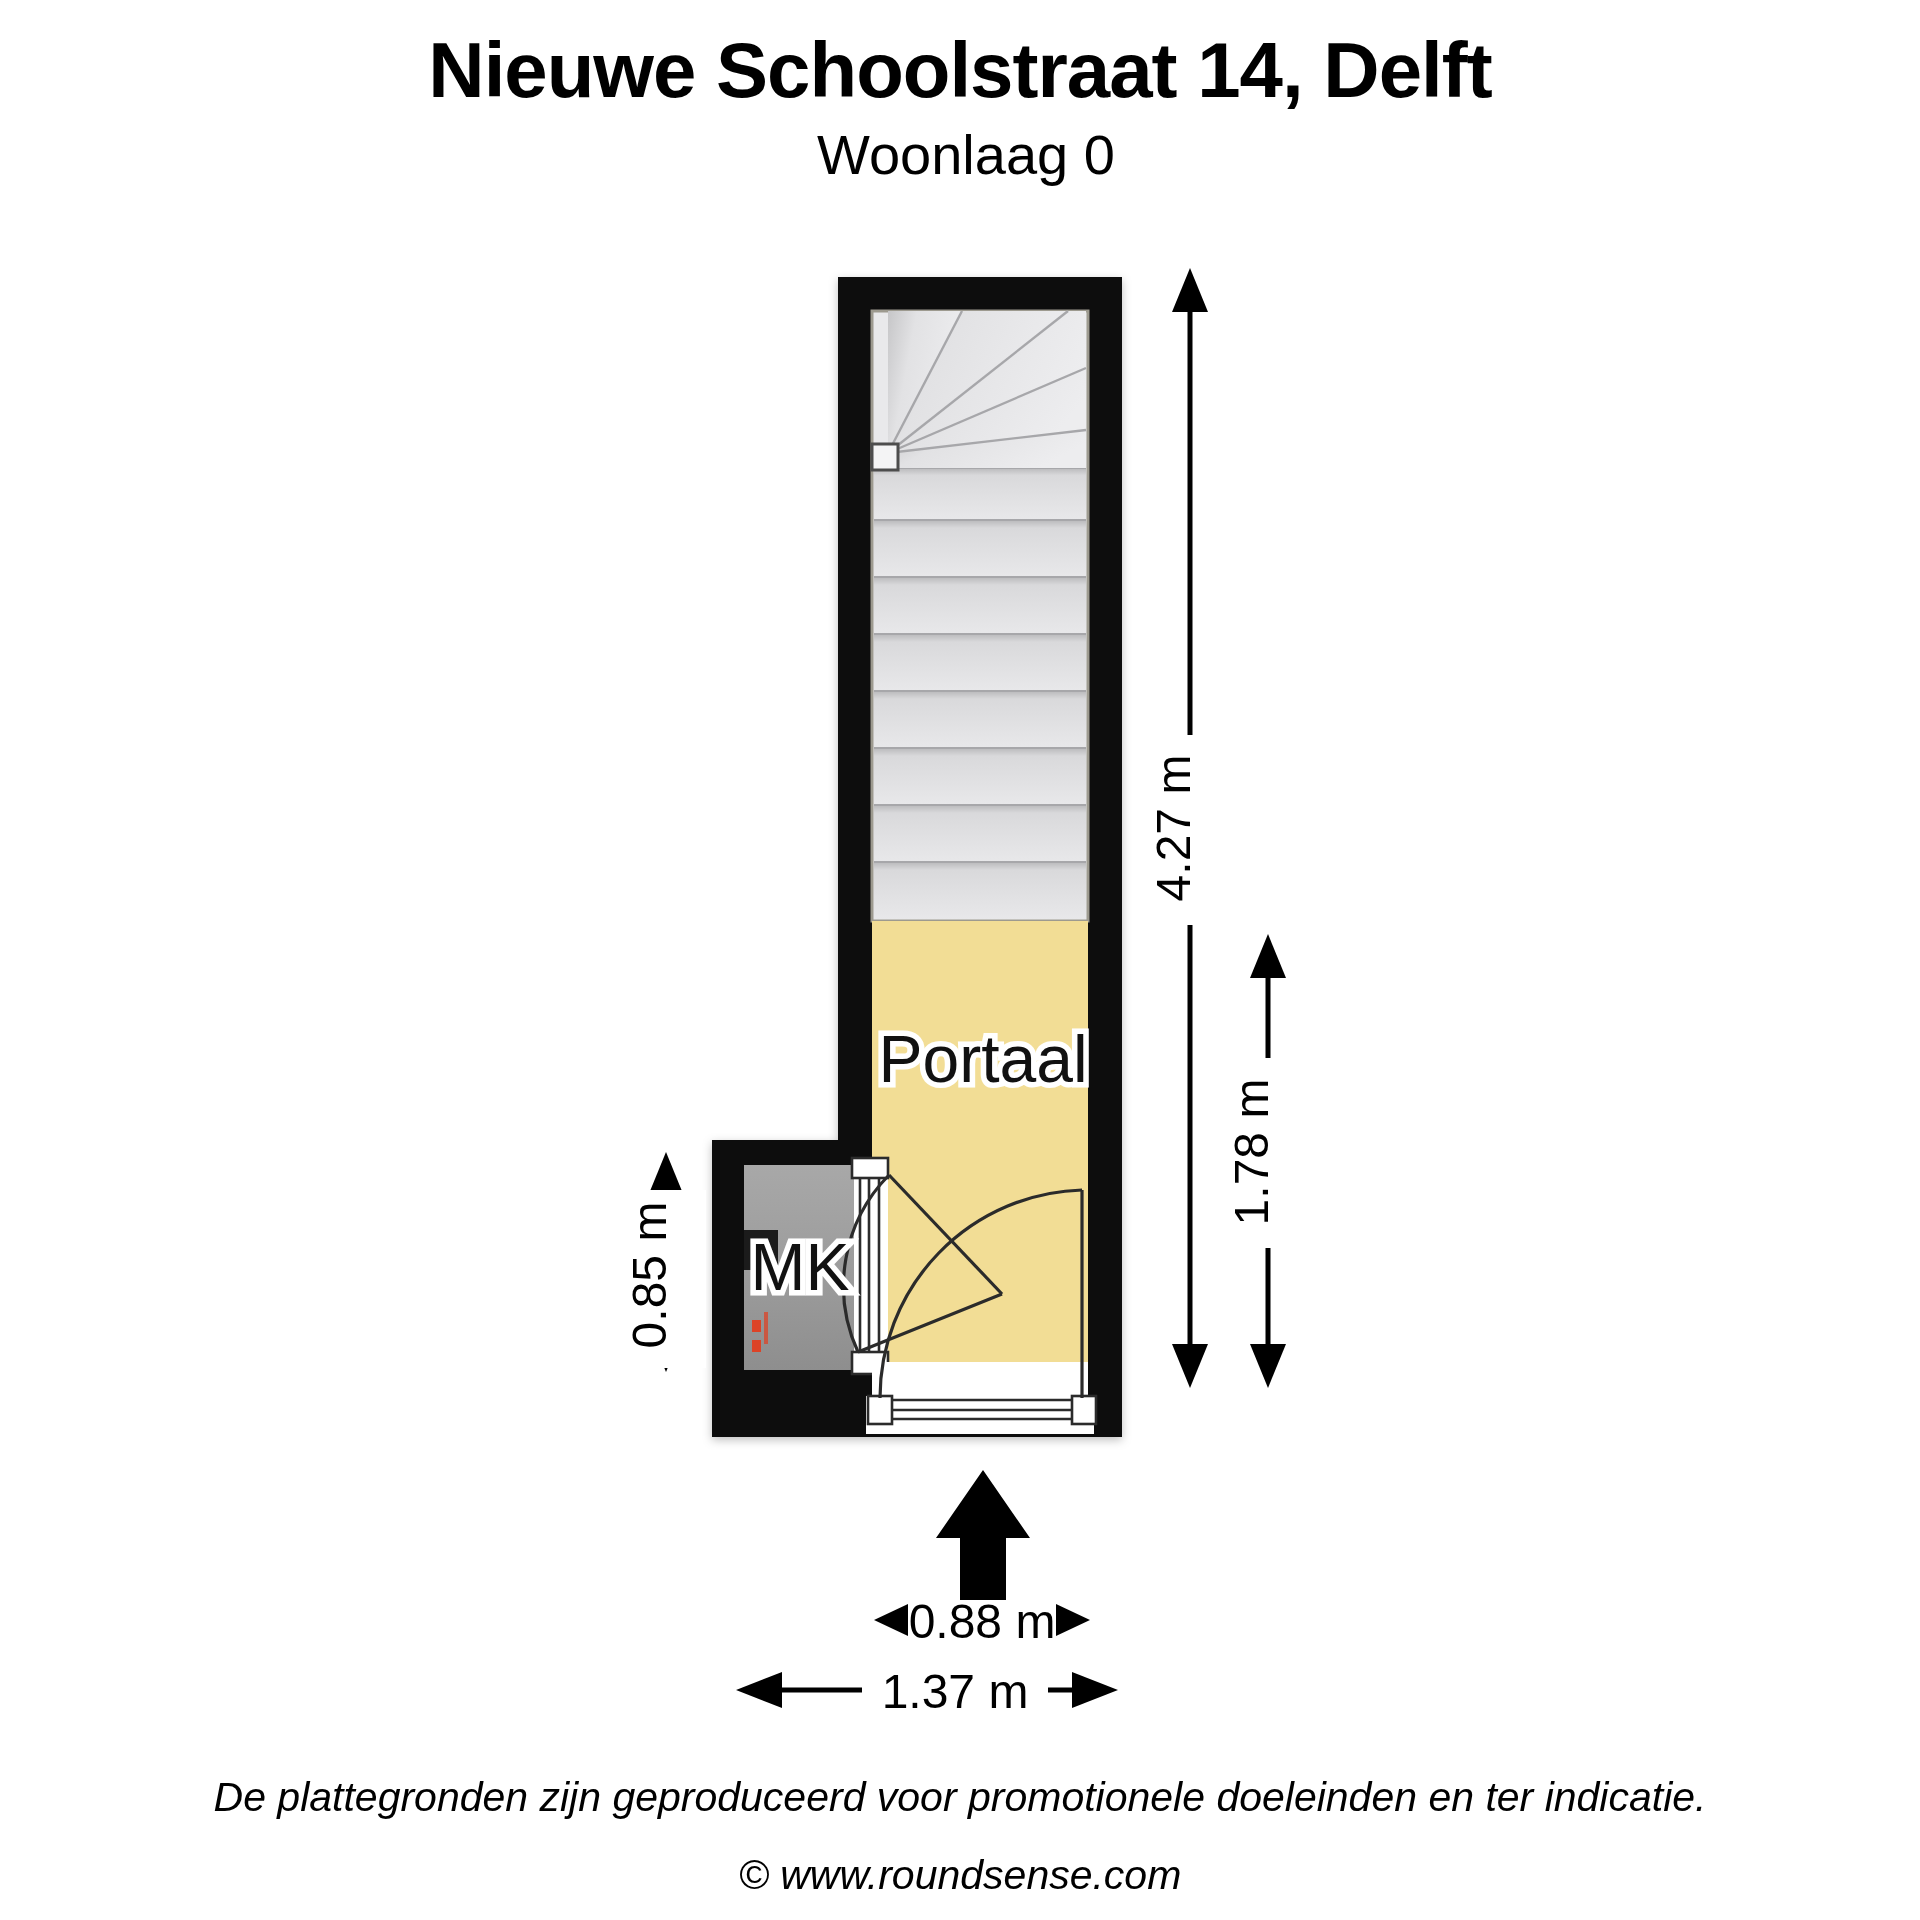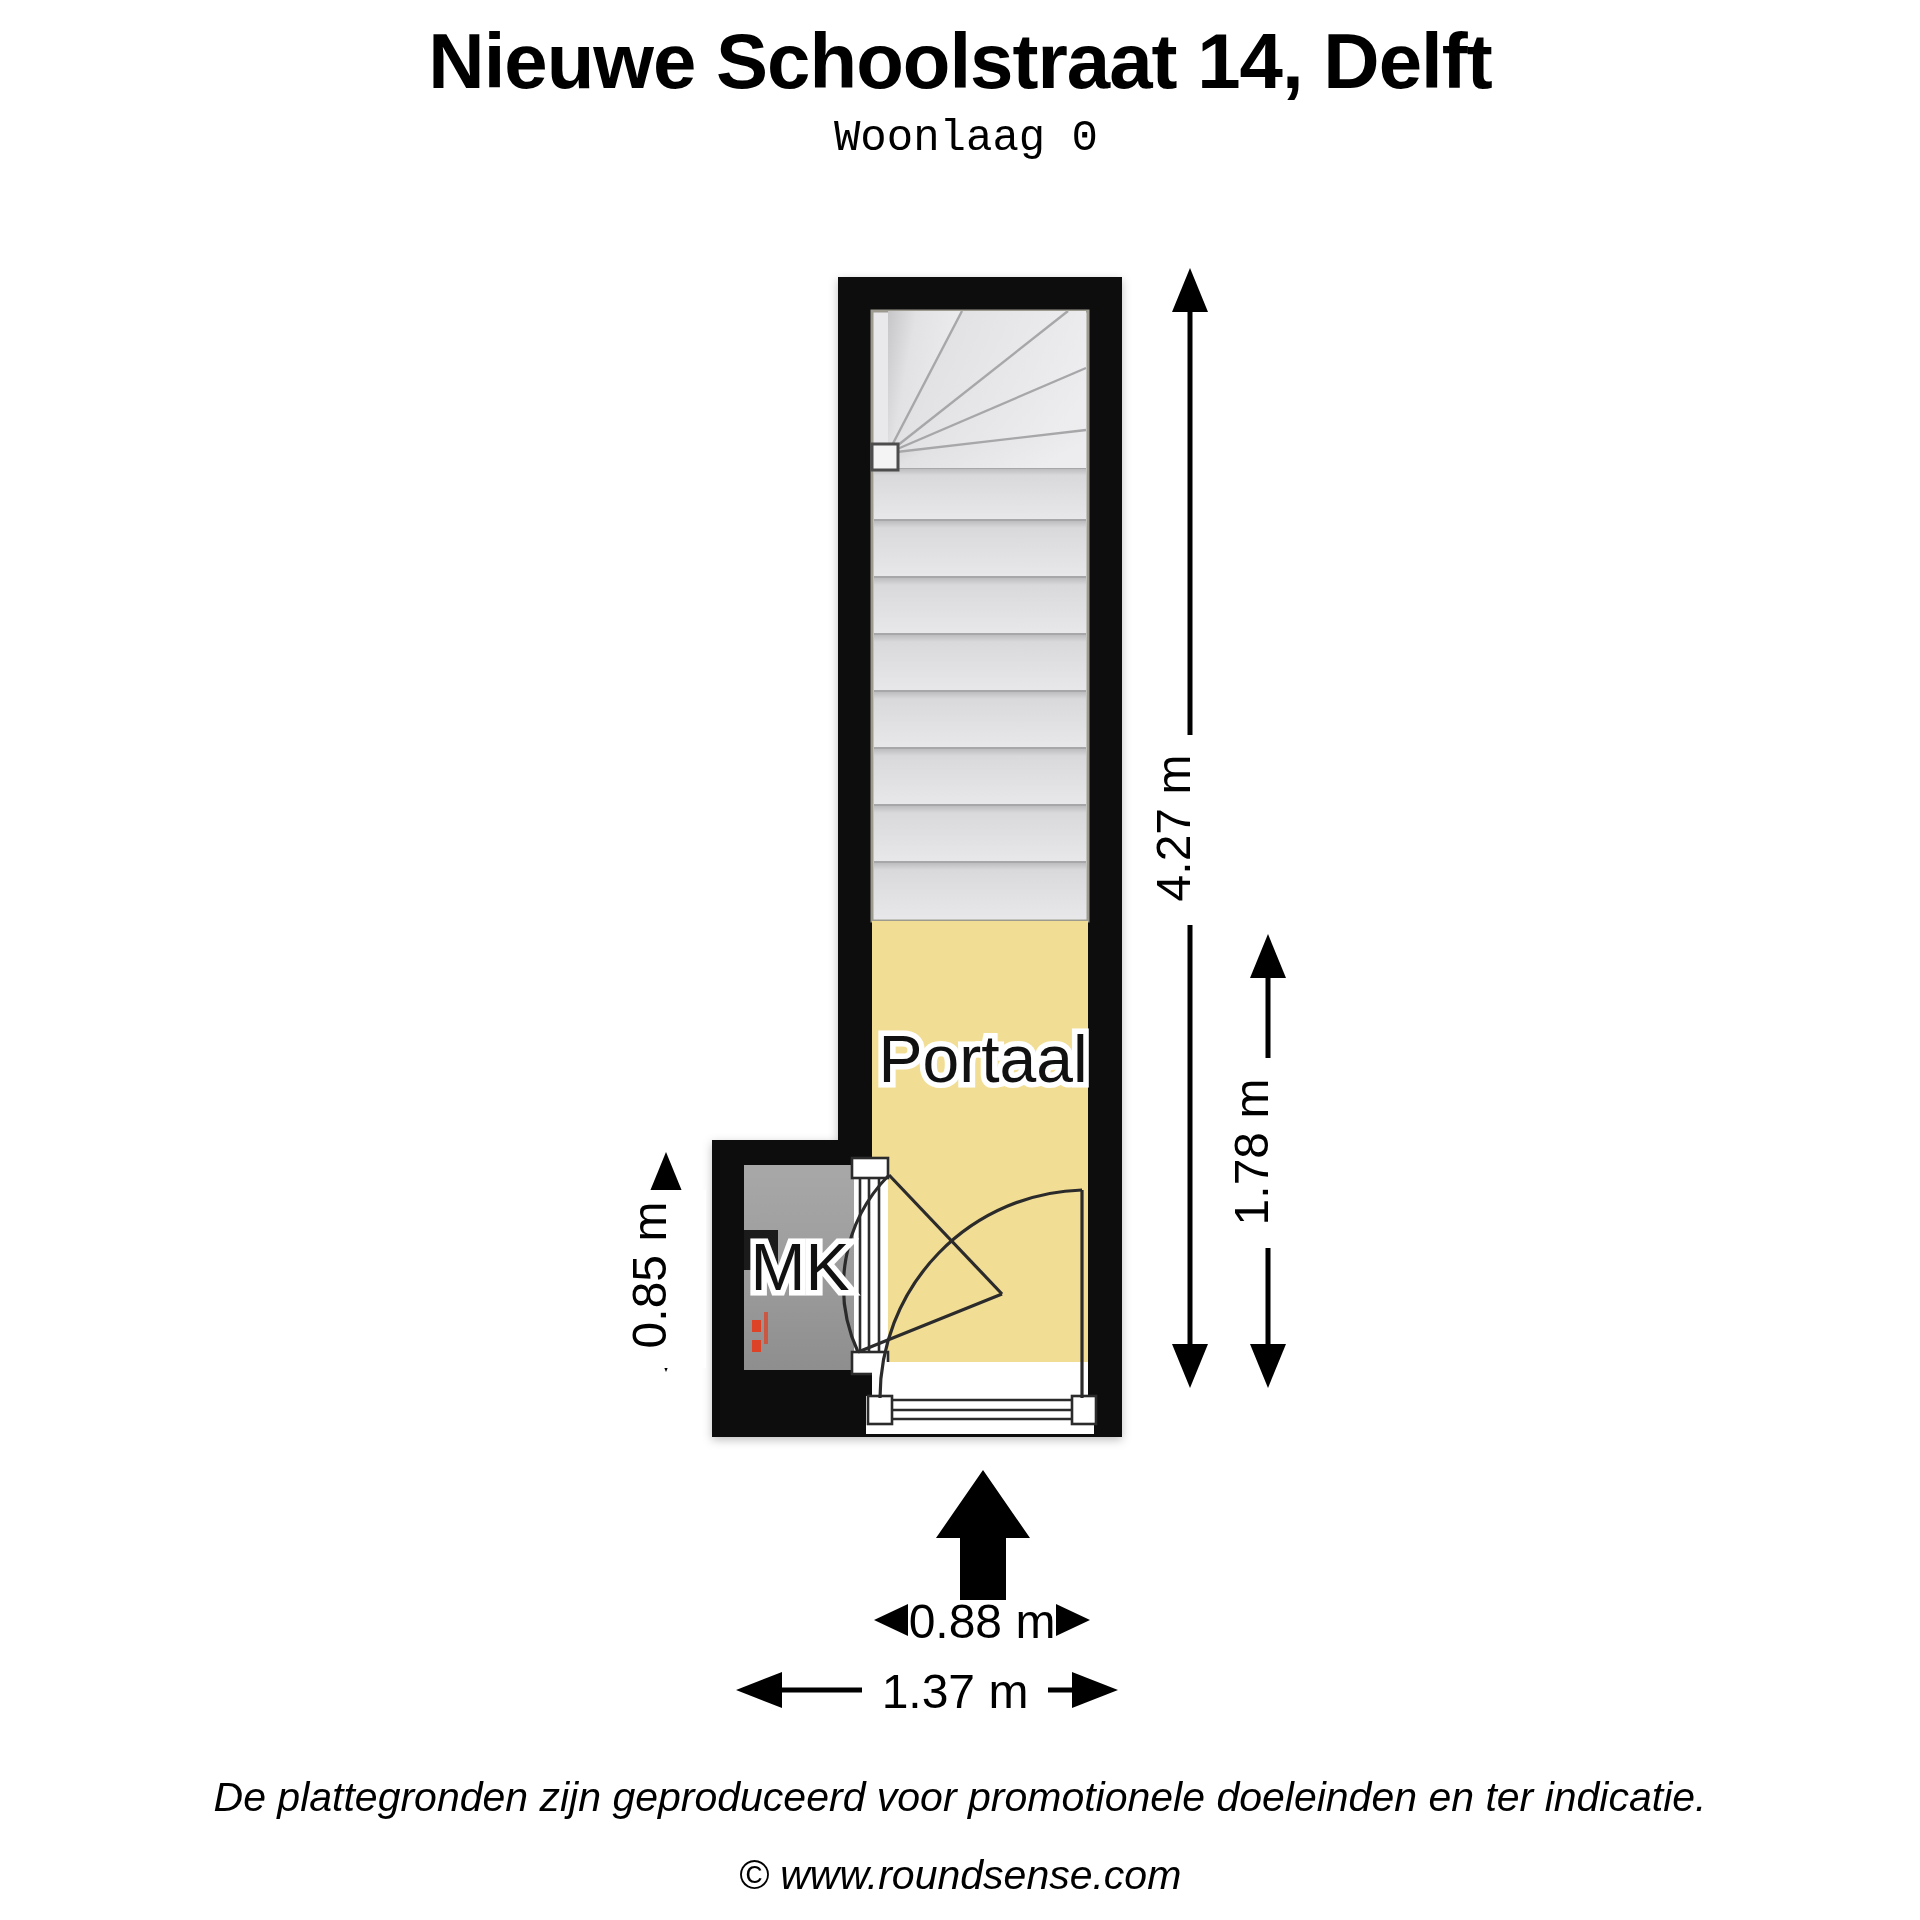--- a/index.html
+++ b/index.html
@@ -12,37 +12,37 @@
     height: 1920px;
     font-family: "Liberation Sans", sans-serif;
     color: #000000;
     overflow: hidden;
     position: relative;
   }
 
   
   #header {
     position: absolute;
-    top: 7px; left: 0;
+    top: 16px; left: 0;
     width: 1920px;
     text-align: center;
   }
   #title {
     font-size: 78px;
     font-weight: 700;
     letter-spacing: -1px;
     line-height: 1.05;
     margin-top: 14px;
     font-family: "Liberation Sans", sans-serif;
   }
   #subtitle {
-    font-size: 44px;
+    font-size: 56px;
     font-weight: 400;
     margin-top: 10px;
-    font-family: Liberation Mono, monospace;
+    font-family: Liberation Sans, sans-serif;
     padding-left: 12px;
   }
 
   
   #plan-wrap {
     position: absolute;
     top: 0; left: 0;
     width: 1920px;
     height: 1920px;
     pointer-events: none;

